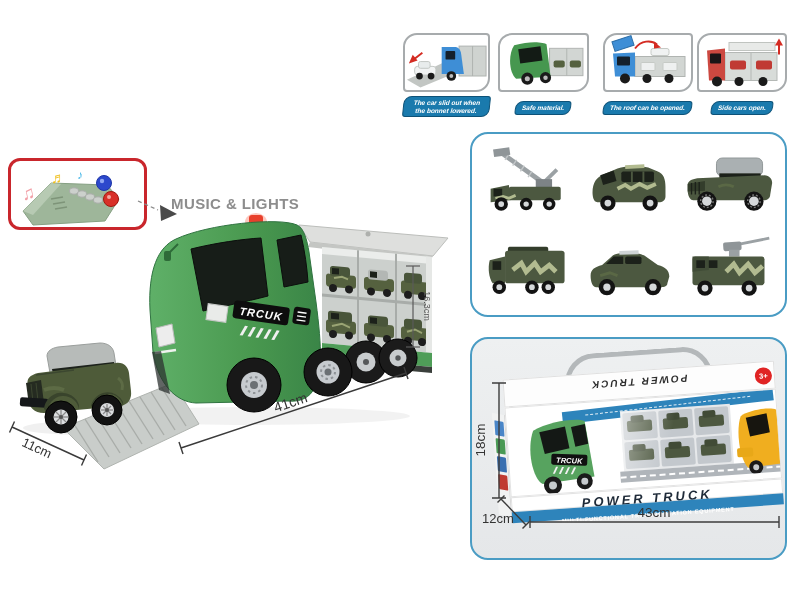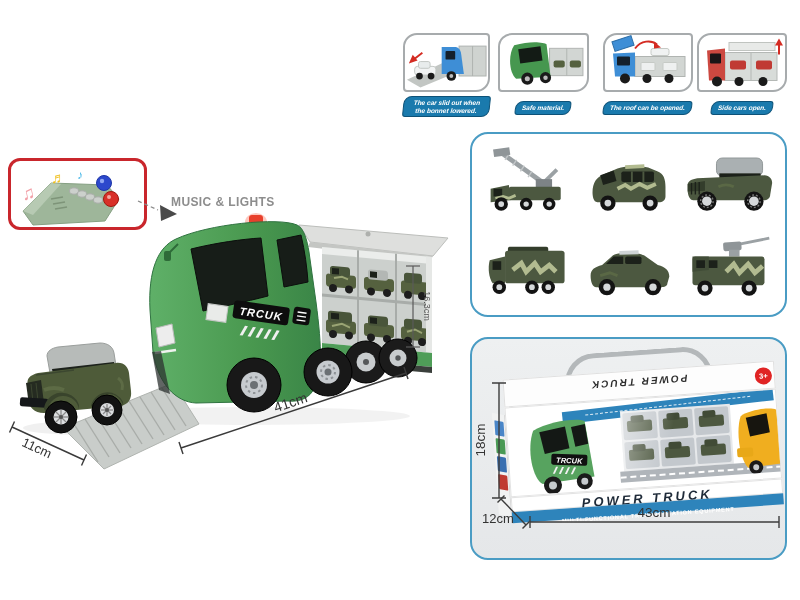--- a/index.html
+++ b/index.html
@@ -10,21 +10,21 @@
   .fcard{position:absolute;top:33px;height:59px;background:#fff;border:2px solid #a7abad;
          border-radius:14px 4px 14px 4px;overflow:hidden;box-sizing:border-box;}
   .fcap-wrap{position:absolute;top:96px;text-align:center;}
   .fcap{display:inline-block;background:#1a7aad;border:1px solid #0d5278;color:#fff;
         font-size:6.5px;line-height:7.5px;font-style:italic;font-weight:bold;
         padding:2px 6px;border-radius:8px 3px 8px 3px;transform:skewX(-6deg);max-width:84px;}
 
   
   .music-box{position:absolute;left:8px;top:158px;width:139px;height:72px;
              border:3px solid #c9262c;border-radius:12px;box-sizing:border-box;background:#fff;}
-  .music-label{position:absolute;left:171px;top:195px;font-size:12px;letter-spacing:.4px;
+  .music-label{position:absolute;left:171px;top:195px;font-size:15px;letter-spacing:.4px;
                color:#8d8d8d;font-weight:bold;}
 
   
   .panel{position:absolute;left:470px;width:317px;border:2.5px solid #4a9cc4;border-radius:18px;
          box-sizing:border-box;}
   .panel-top{top:132px;height:185px;background:#fff;}
   .panel-bottom{top:337px;height:223px;background:linear-gradient(#eef0f1,#e5e7e9);overflow:hidden;}
   .vgrid{position:absolute;inset:6px 8px;display:grid;grid-template-columns:repeat(3,1fr);
          grid-template-rows:1fr 1fr;place-items:center;}
 

